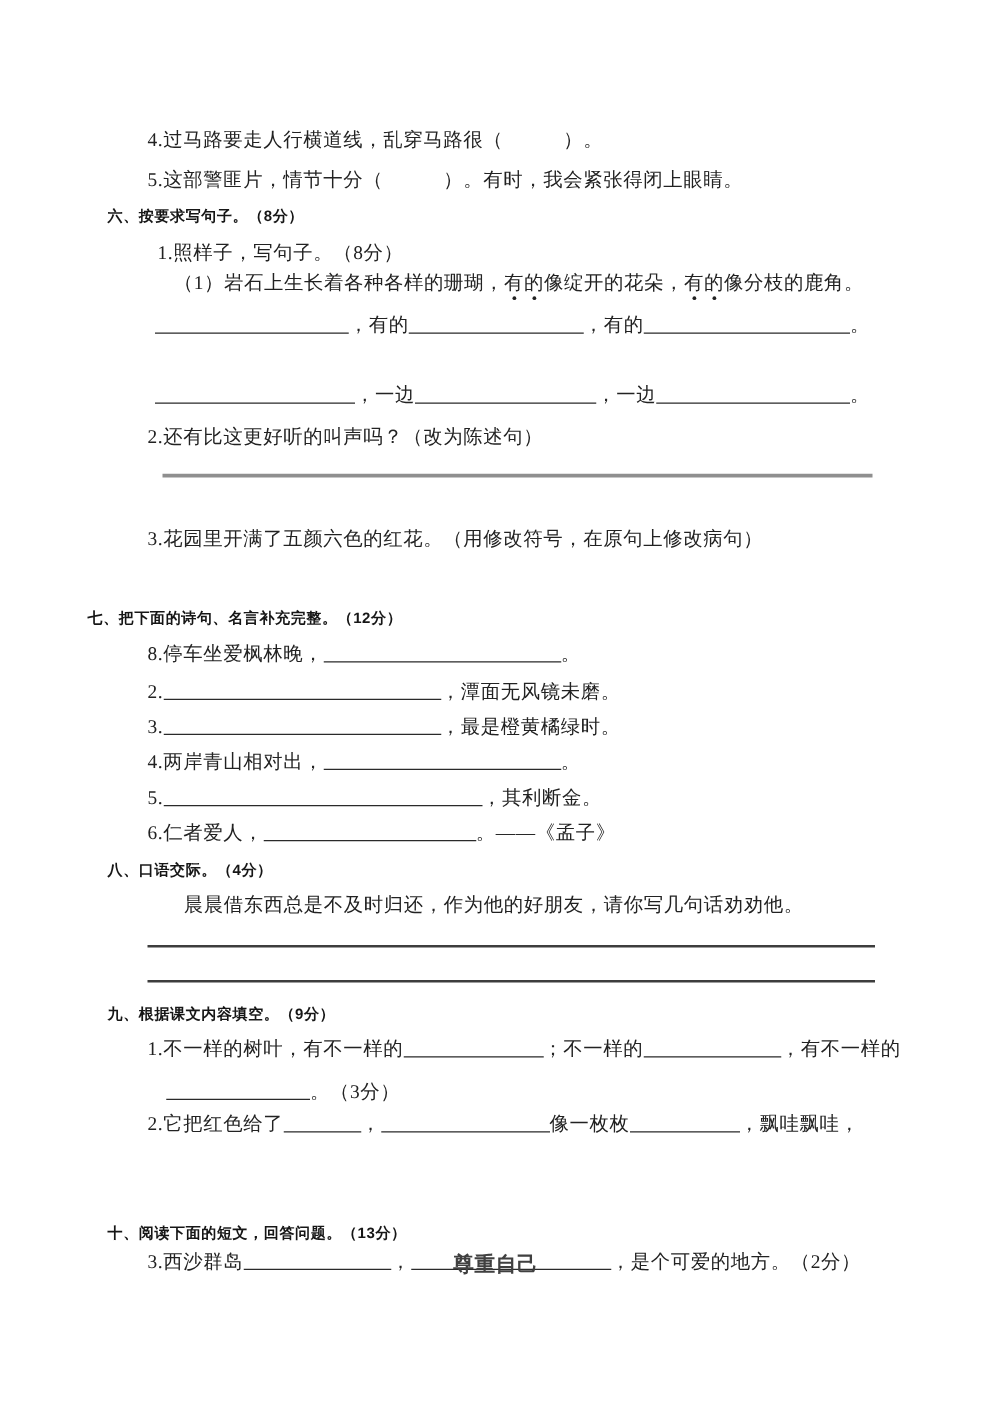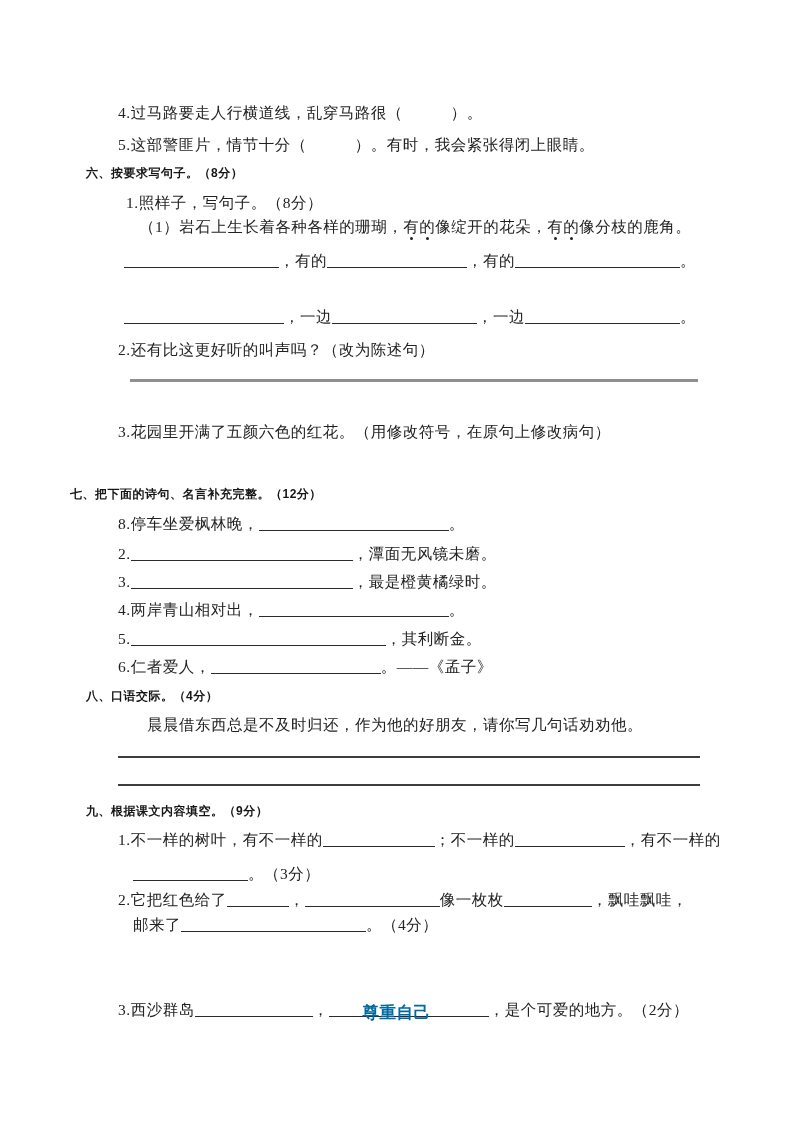--- a/index.html
+++ b/index.html
@@ -24,21 +24,21 @@
     font-size:12px;
     color:#161616;
     letter-spacing:0.5px;
   }
   .line.title {
     left:0; width:100%;
     text-align:center;
     font-family:"Liberation Sans","DejaVu Sans",sans-serif;
     font-weight:700;
     font-size:16.5px;
-    color:#0369a1;
+    color:#404040;
   }
   .run { letter-spacing:0.5px; }
   .blank {
     display:inline-block;
     height:0.85em;
     border-bottom:1.5px solid #2a2a2a;
     vertical-align:baseline;
     margin-bottom:-2px;
   }
   .emph { letter-spacing:0.5px; }
@@ -76,16 +76,16 @@
     <div class="line body" style="left: 118px; top: 628px;"><span class="run">5.</span><span class="blank" style="width: 255px; border-bottom-color: rgb(42, 42, 42);"></span><span class="run">，其利断金。</span></div>
     <div class="line body" style="left: 118px; top: 656px;"><span class="run">6.仁者爱人，</span><span class="blank" style="width: 170px; border-bottom-color: rgb(42, 42, 42);"></span><span class="run">。——《孟子》</span></div>
     <div class="line header" style="left: 86px; top: 686px;"><span class="run">八、口语交际。（4分）</span></div>
     <div class="line body" style="left: 147px; top: 714px;"><span class="run">晨晨借东西总是不及时归还，作为他的好朋友，请你写几句话劝劝他。</span></div>
     <div class="rule" style="left: 118px; top: 756px; width: 582px; height: 2px; background: rgb(61, 61, 61);"></div>
     <div class="rule" style="left: 118px; top: 784px; width: 582px; height: 2px; background: rgb(61, 61, 61);"></div>
     <div class="line header" style="left: 86px; top: 801px;"><span class="run">九、根据课文内容填空。（9分）</span></div>
     <div class="line body" style="left: 118px; top: 829px;"><span class="run">1.不一样的树叶，有不一样的</span><span class="blank" style="width: 112px; border-bottom-color: rgb(42, 42, 42);"></span><span class="run">；不一样的</span><span class="blank" style="width: 110px; border-bottom-color: rgb(42, 42, 42);"></span><span class="run">，有不一样的</span></div>
     <div class="line body" style="left: 133px; top: 863px;"><span class="blank" style="width: 115px; border-bottom-color: rgb(42, 42, 42);"></span><span class="run">。（3分）</span></div>
     <div class="line body" style="left: 118px; top: 889px;"><span class="run">2.它把红色给了</span><span class="blank" style="width: 62px; border-bottom-color: rgb(42, 42, 42);"></span><span class="run">，</span><span class="blank" style="width: 135px; border-bottom-color: rgb(42, 42, 42);"></span><span class="run">像一枚枚</span><span class="blank" style="width: 88px; border-bottom-color: rgb(42, 42, 42);"></span><span class="run">，飘哇飘哇，</span></div>
-    <div class="line body" style="left: 133px; top: 914px;"><span class="run">邮来了</span><span class="blank" style="width: 185px; border-bottom-color: rgb(42, 42, 42);"></span><span class="run">。（4分）</span></div>
     <div class="line body" style="left: 118px; top: 999px;"><span class="run">3.西沙群岛</span><span class="blank" style="width: 118px; border-bottom-color: rgb(42, 42, 42);"></span><span class="run">，</span><span class="blank" style="width: 160px; border-bottom-color: rgb(42, 42, 42);"></span><span class="run">，是个可爱的地方。（2分）</span></div>
+    <div class="line header" style="left: 86px; top: 976px;"><span class="run">十、阅读下面的短文，回答问题。（13分）</span></div>
     <div class="line title" style="top: 1002px;"><span class="run">尊重自己</span></div>
   </div>
 
 </body></html>

